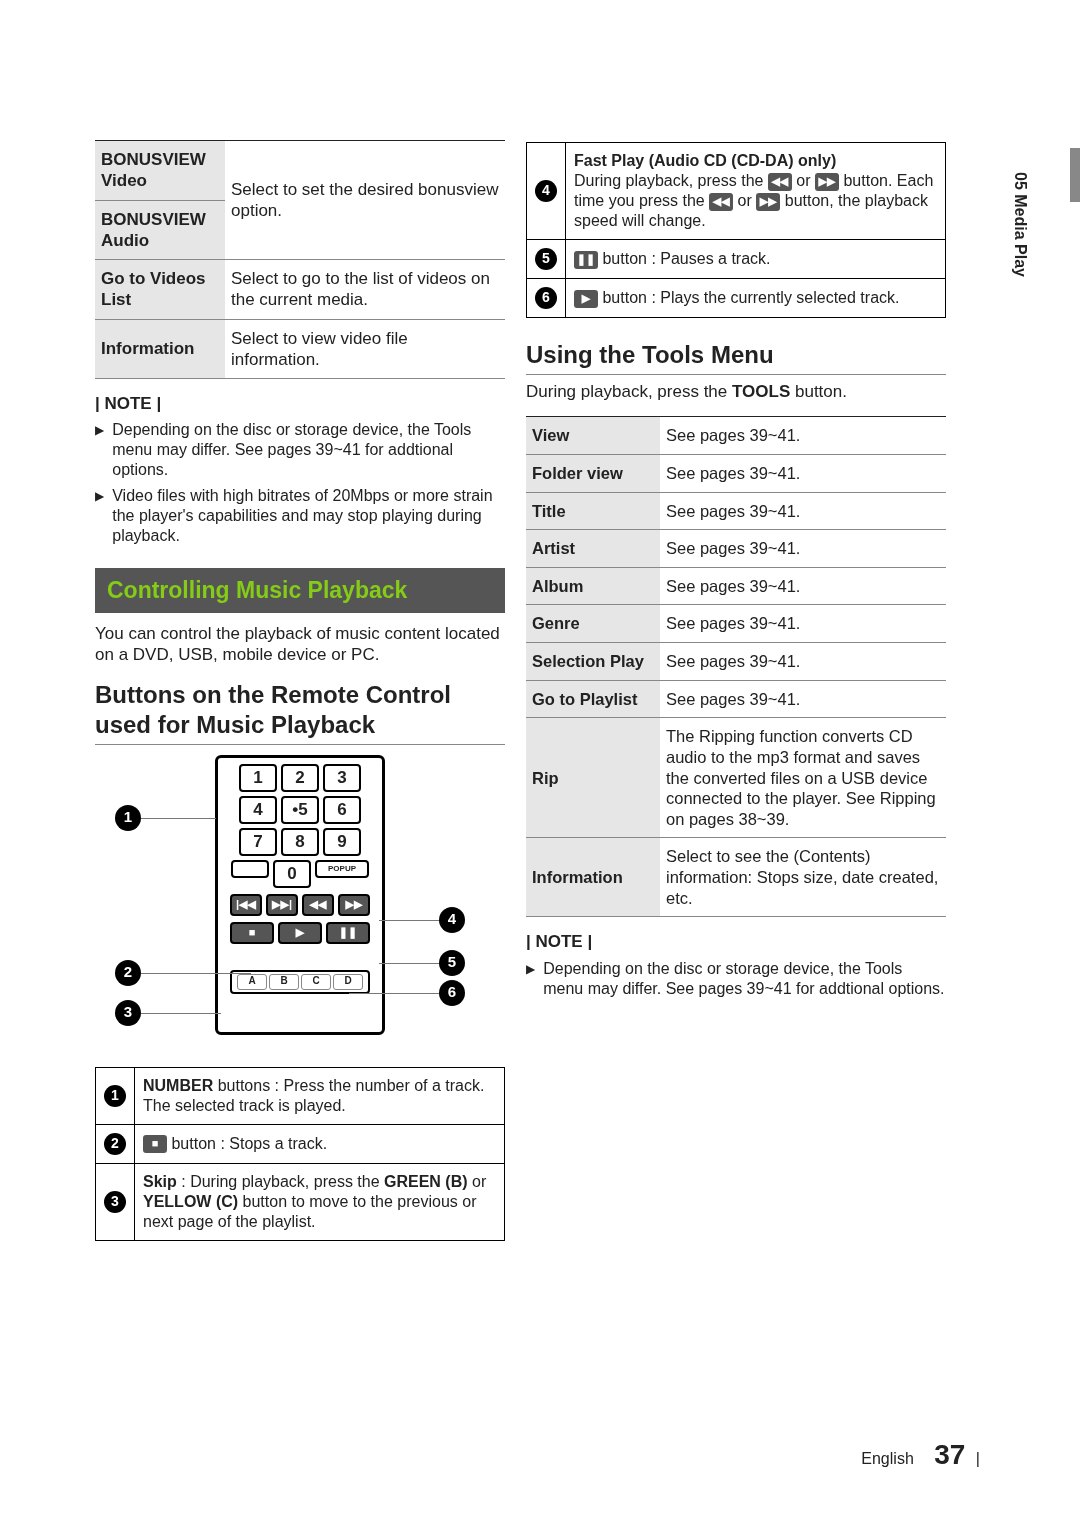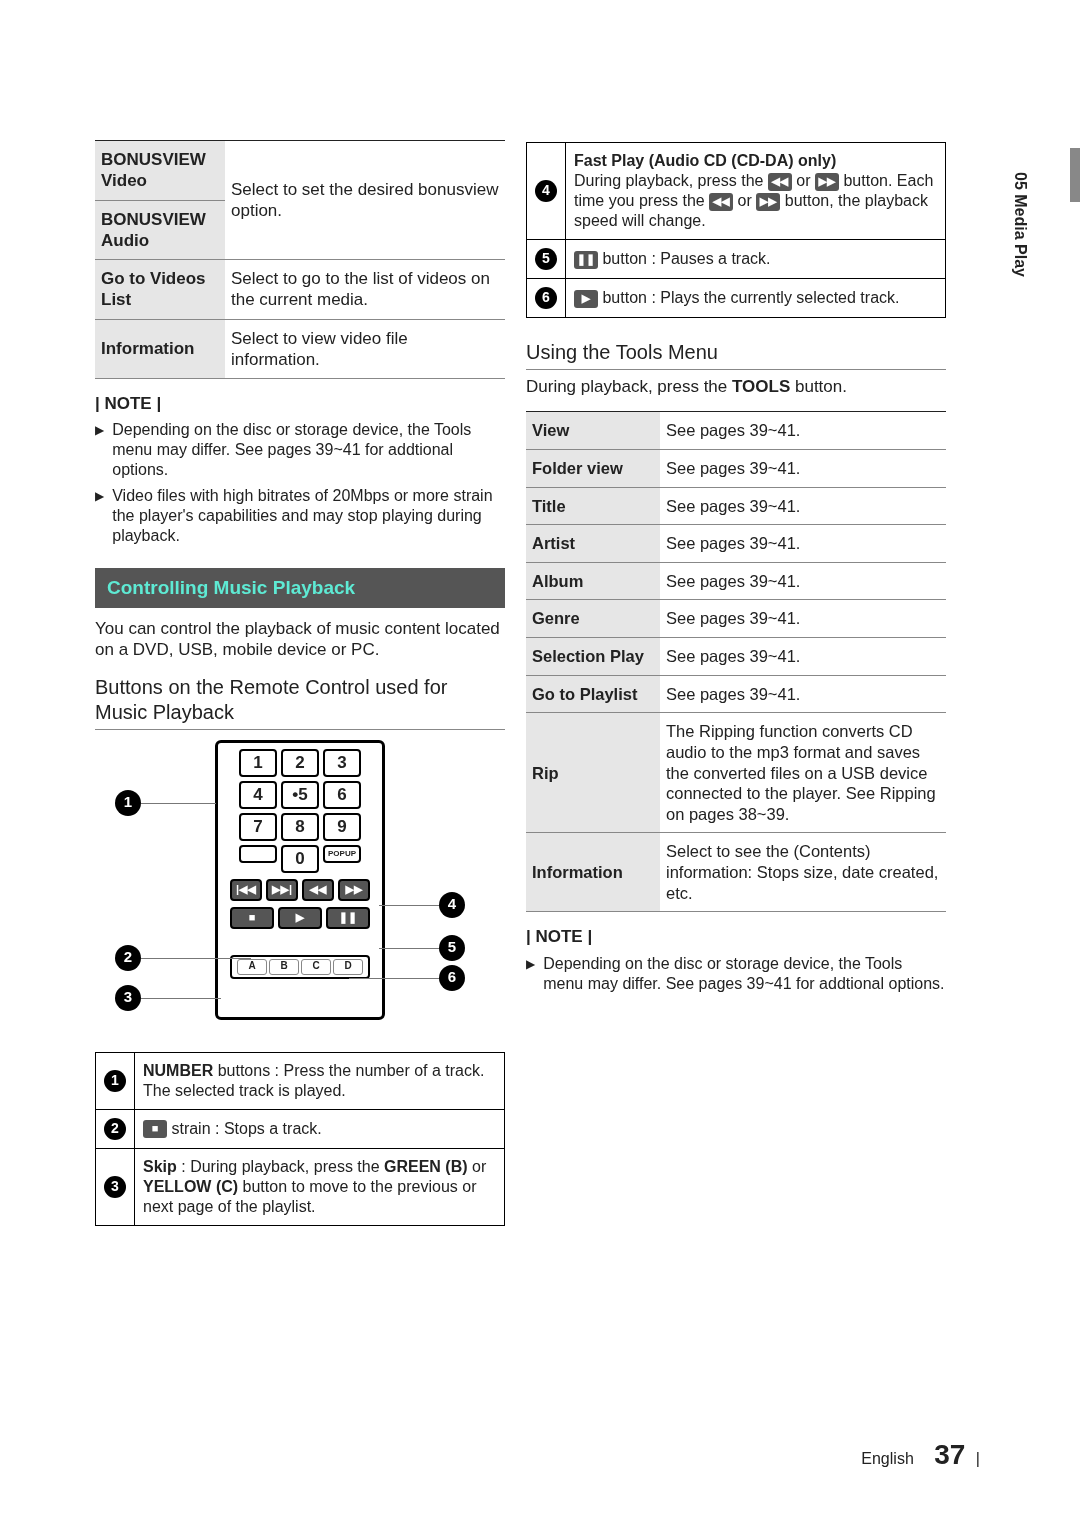--- a/index.html
+++ b/index.html
@@ -46,30 +46,30 @@
   .note-item {
     display: flex;
     gap: 8px;
     margin: 6px 0 0 0;
     font-size: 16px;
   }
   .tri { font-size: 12px; padding-top: 3px; }
 
   .band {
     background: #555;
-    color: #5eead4;
+    color: #84cc16;
     font-weight: bold;
     padding: 8px 12px;
     margin: 22px 0 10px 0;
-    font-size: 19px;
+    font-size: 23px;
   }
   .para { margin: 6px 0 14px 0; }
   .sub-head {
-    font-weight: normal;
-    font-size: 20px;
+    font-weight: bold;
+    font-size: 24px;
     margin: 14px 0 6px 0;
     border-bottom: 1px solid #888;
     padding-bottom: 4px;
   }
 
   
   .remote-wrap { position: relative; width: 100%; height: 300px; margin: 10px 0 12px 0; }
   .remote {
     position: absolute;
     left: 50%;
@@ -261,21 +261,21 @@
           <div class="numbtn">6</div>
         </div>
         <div class="numrow">
           <div class="numbtn">7</div>
           <div class="numbtn">8</div>
           <div class="numbtn">9</div>
         </div>
         <div class="numrow">
           <div class="smallbtn" style="width:38px"></div>
           <div class="numbtn">0</div>
-          <div class="smallbtn" style="width:38px">POPUP</div>
+          <div class="smallbtn" style="width:54px">POPUP</div>
         </div>
         <div class="trackrow">
           <div class="trackbtn">|◀◀</div>
           <div class="trackbtn">▶▶|</div>
           <div class="trackbtn">◀◀</div>
           <div class="trackbtn">▶▶</div>
         </div>
         <div class="trackrow">
           <div class="trackbtn" style="width:44px">■</div>
           <div class="trackbtn" style="width:44px">▶</div>
@@ -308,21 +308,21 @@
       <tbody>
           <tr>
         <td class="num"><span class="circnum">1</span></td>
         <td>
           <b>NUMBER</b><span> buttons : Press the number of a track. The selected track is played.</span>
         </td>
       </tr>
       <tr>
         <td class="num"><span class="circnum">2</span></td>
         <td>
-          <span class="ibtn">■</span><span> strain : Stops a track.</span>
+          <span class="ibtn">■</span><span> button : Stops a track.</span>
         </td>
       </tr>
       <tr>
         <td class="num"><span class="circnum">3</span></td>
         <td>
           <b>Skip</b><span> : During playback, press the </span><b>GREEN (B)</b><span> or </span><b>YELLOW (C)</b><span> button to move to the previous or next page of the playlist.</span>
         </td>
       </tr>
     </tbody>
       </table>

